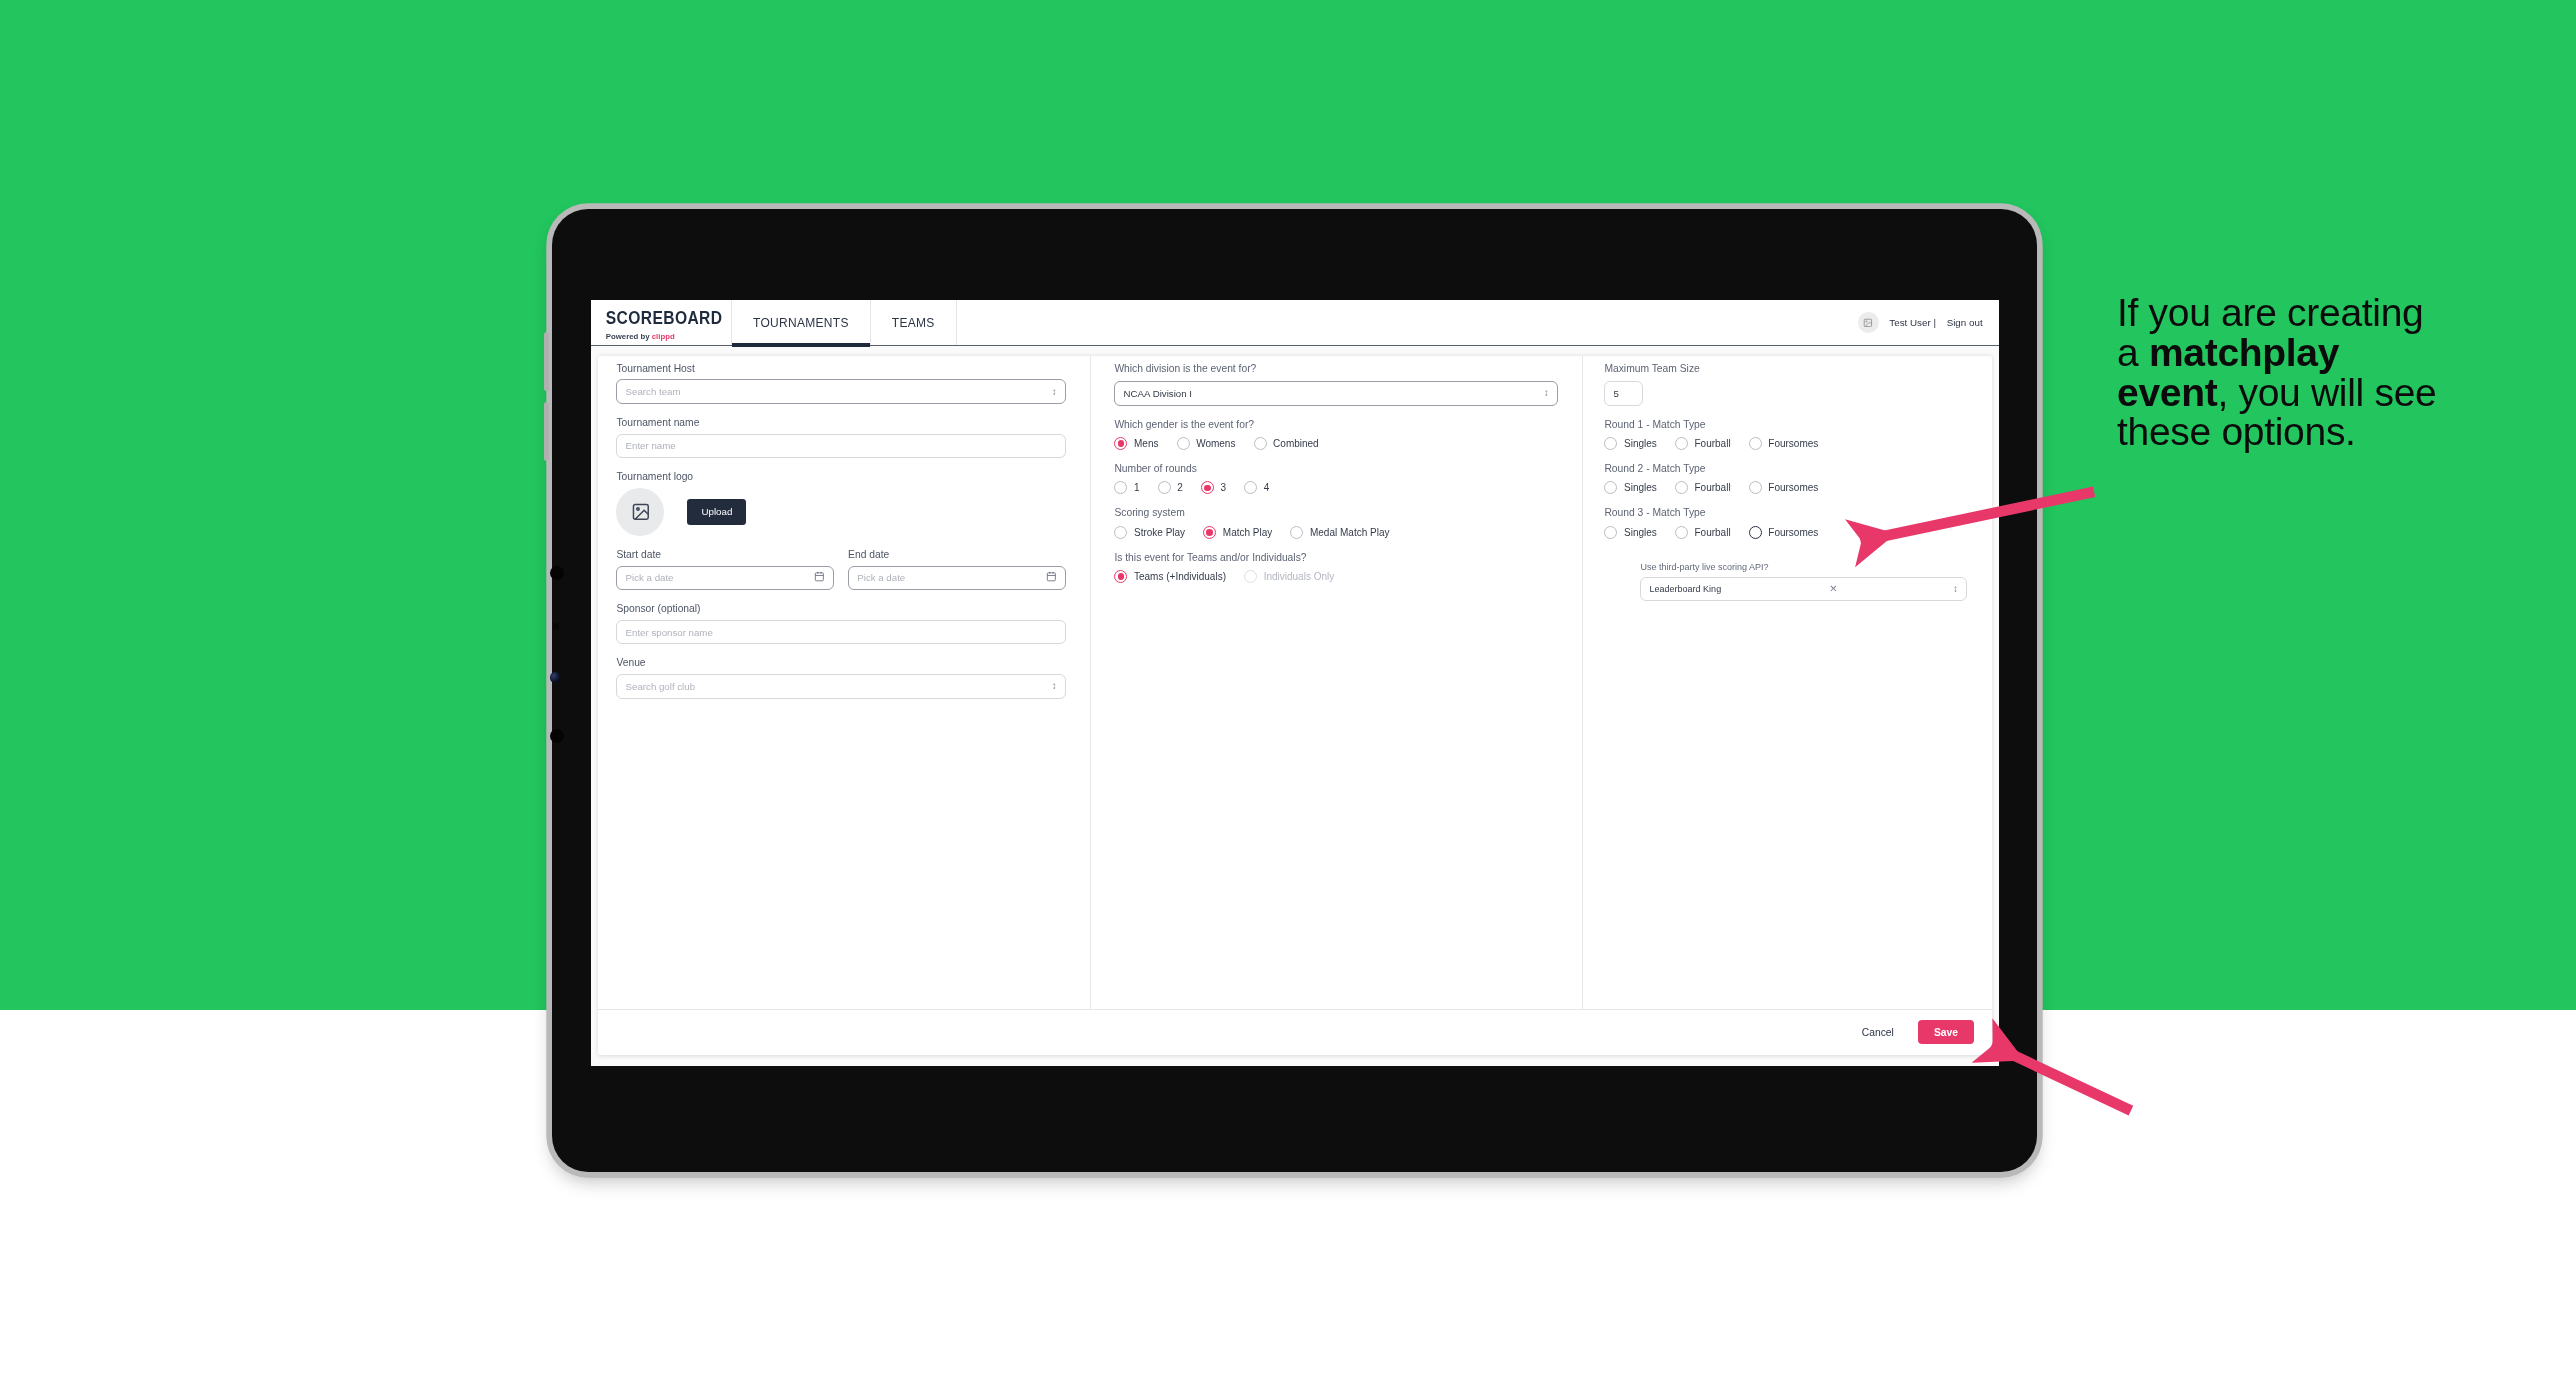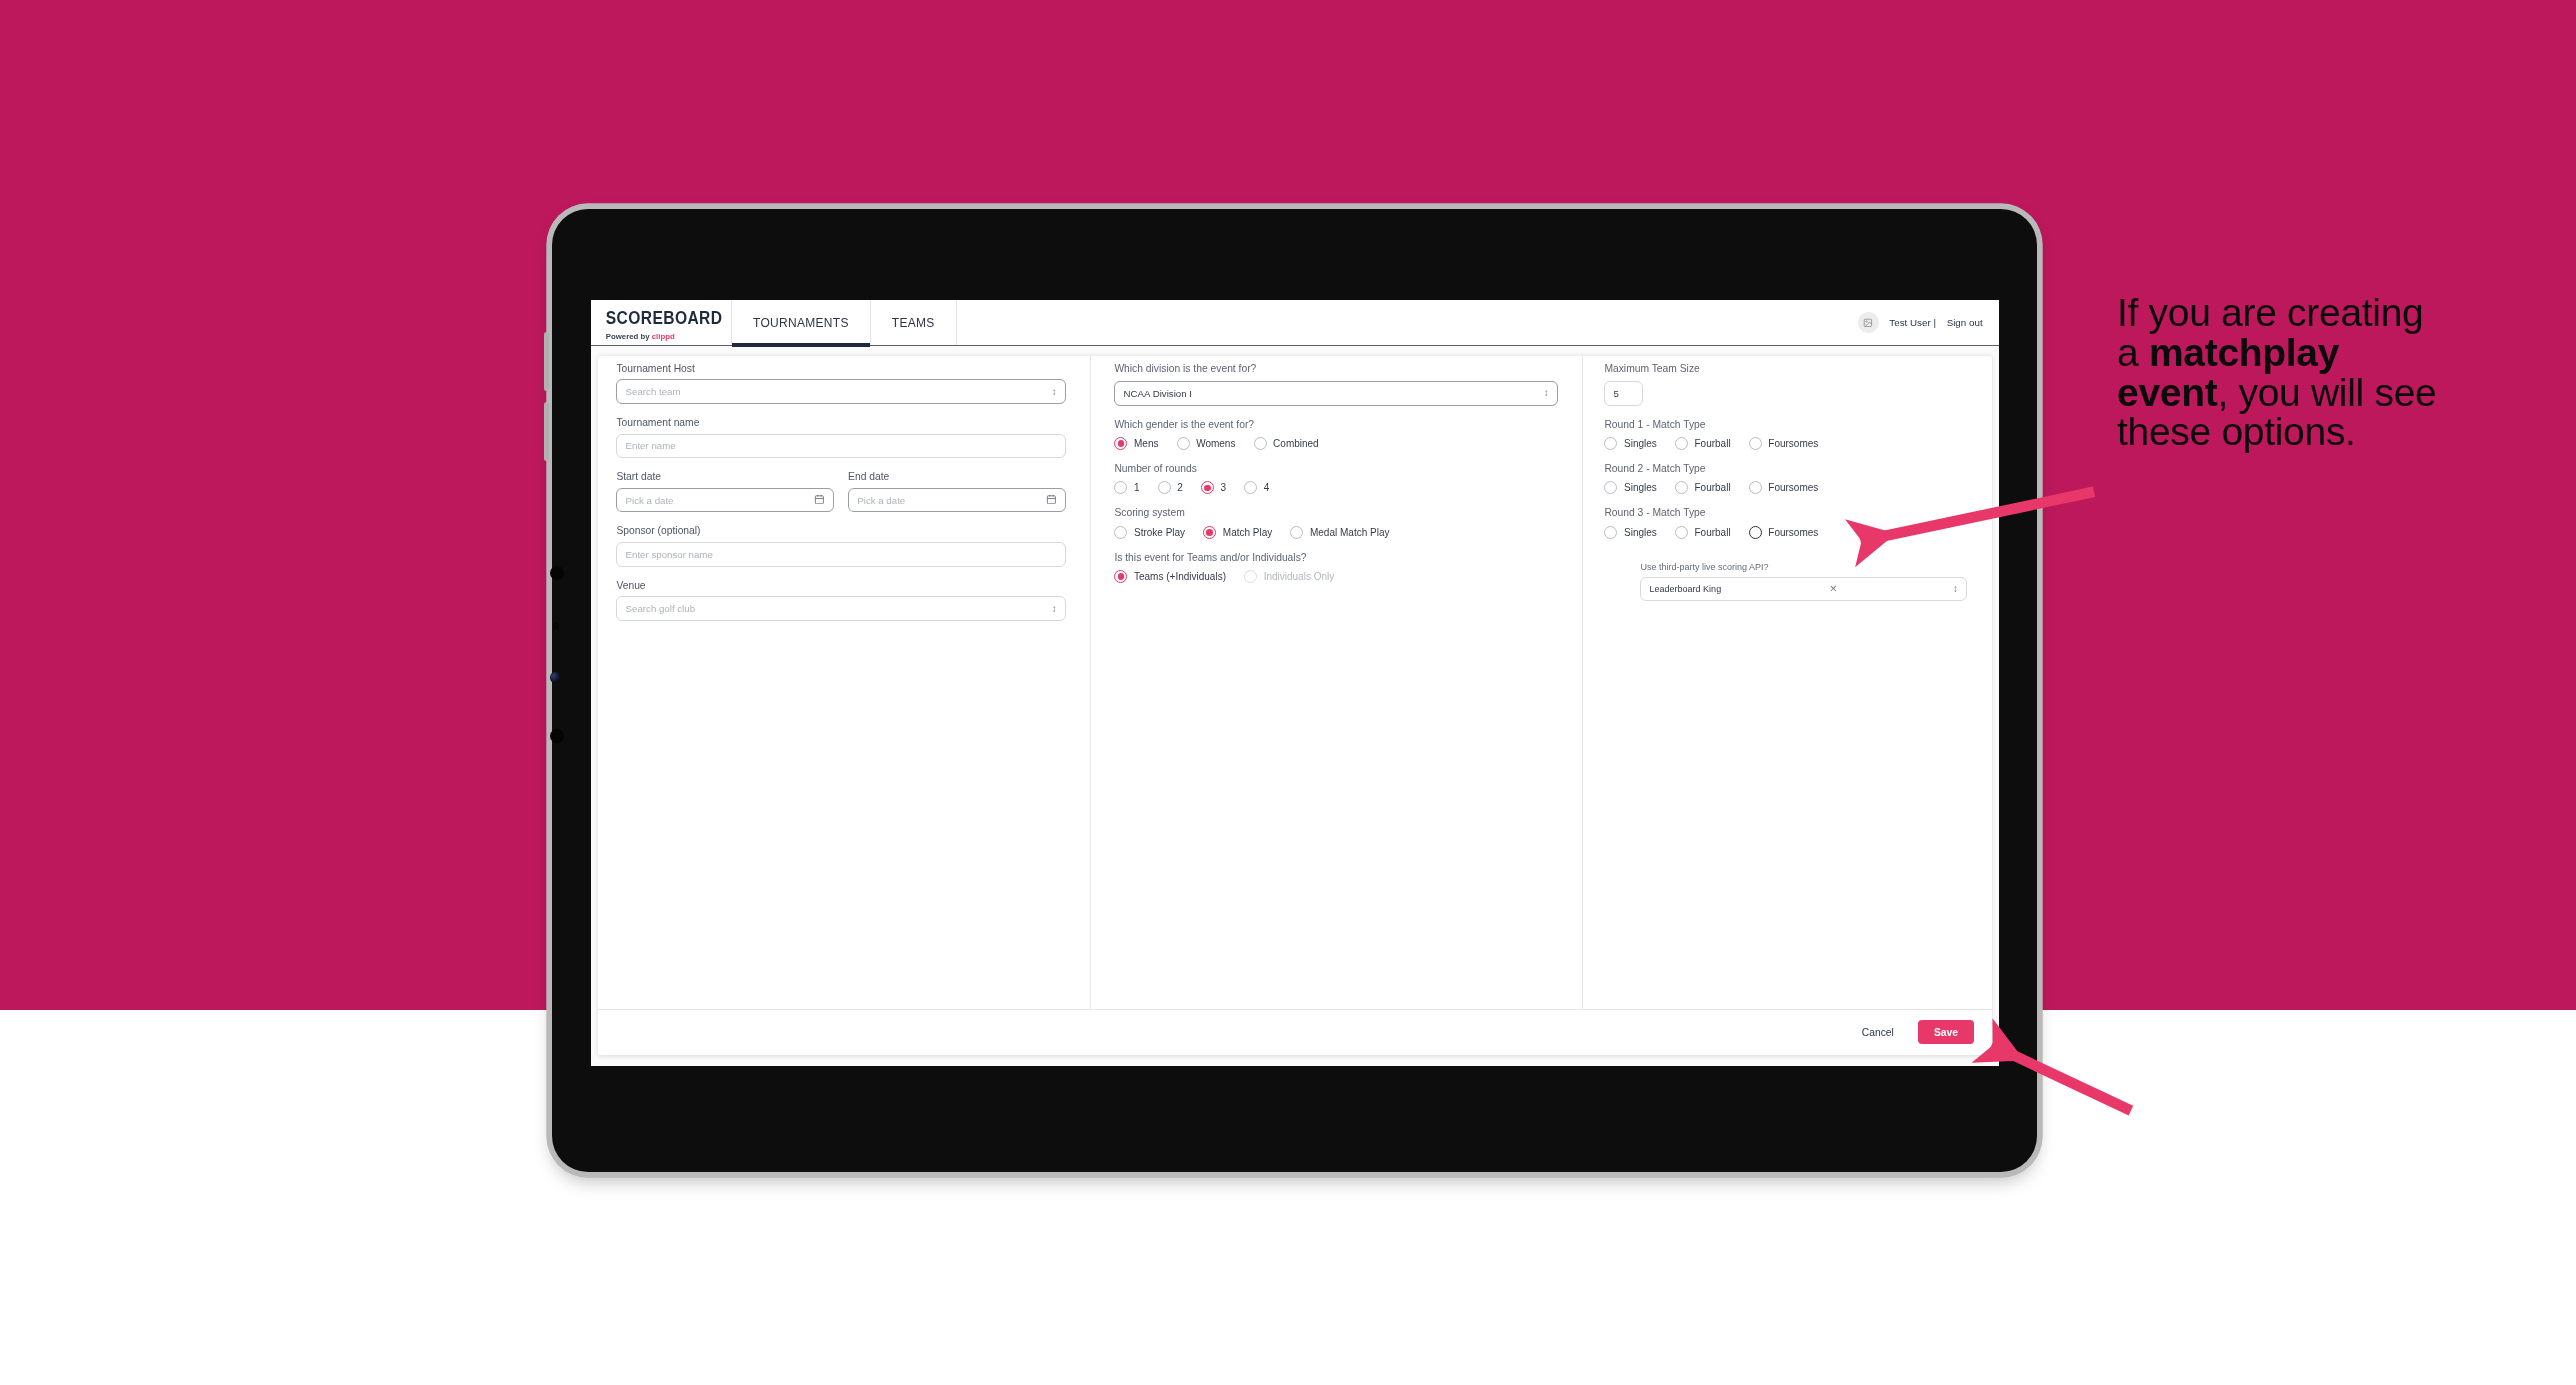--- a/index.html
+++ b/index.html
@@ -2,21 +2,21 @@
 <html style="font-size:13px"><head>
 <meta charset="utf-8">
 <style>
   * { box-sizing: border-box; margin: 0; padding: 0; }
   html, body {
     width: 2576px; height: 1386px;
     background: #ffffff;
     font-family: "Liberation Sans", sans-serif;
     overflow: hidden;
   }
-  #root { position: relative; width: 2576px; height: 1010px; background:#be185d; }
+  #root { position: relative; width: 2576px; height: 1010px; background:#22c55e; }
 
   
   .device {
     position: absolute;
     left: 552px; top: 209px;
     width: 1485px; height: 963px;
     background: #0d0d0d;
     border-radius: 36px;
     box-shadow: 0 0 0 5.7px #b9b9b9, 0 8.2px 18px rgba(0,0,0,.25);
   }
@@ -237,20 +237,33 @@
               </div>
             </div>
 
             <div class="grp">
               <div class="field-label">Tournament name</div>
               <div class="input light">
                 <span>Enter name</span>
               </div>
             </div>
 
+            <div class="grp">
+              <div class="field-label">Tournament logo</div>
+              <div class="logo-row">
+                <div class="logo-circle">
+                  <svg width="19.7" height="19.7" viewBox="0 0 24 24" fill="none" stroke="#3d4554" stroke-width="1.8">
+                    <rect x="3" y="3" width="18" height="18" rx="2"></rect>
+                      <circle cx="8.5" cy="8.5" r="1.5"></circle>
+                      <path d="M21 15l-5-5L5 21"></path>
+                  </svg>
+                </div>
+                <div class="btn-upload">Upload</div>
+              </div>
+            </div>
 
             <div class="grp row2">
               <div>
                 <div class="field-label">Start date</div>
                 <div class="input">
                   <span>Pick a date</span>
                   <span class="cal">
                     <svg width="10.7" height="10.7" viewBox="0 0 24 24" fill="none" stroke="currentColor" stroke-width="2">
                       <rect x="3" y="4" width="18" height="18" rx="2"></rect>
                         <path d="M16 2v4M8 2v4M3 10h18"></path>

